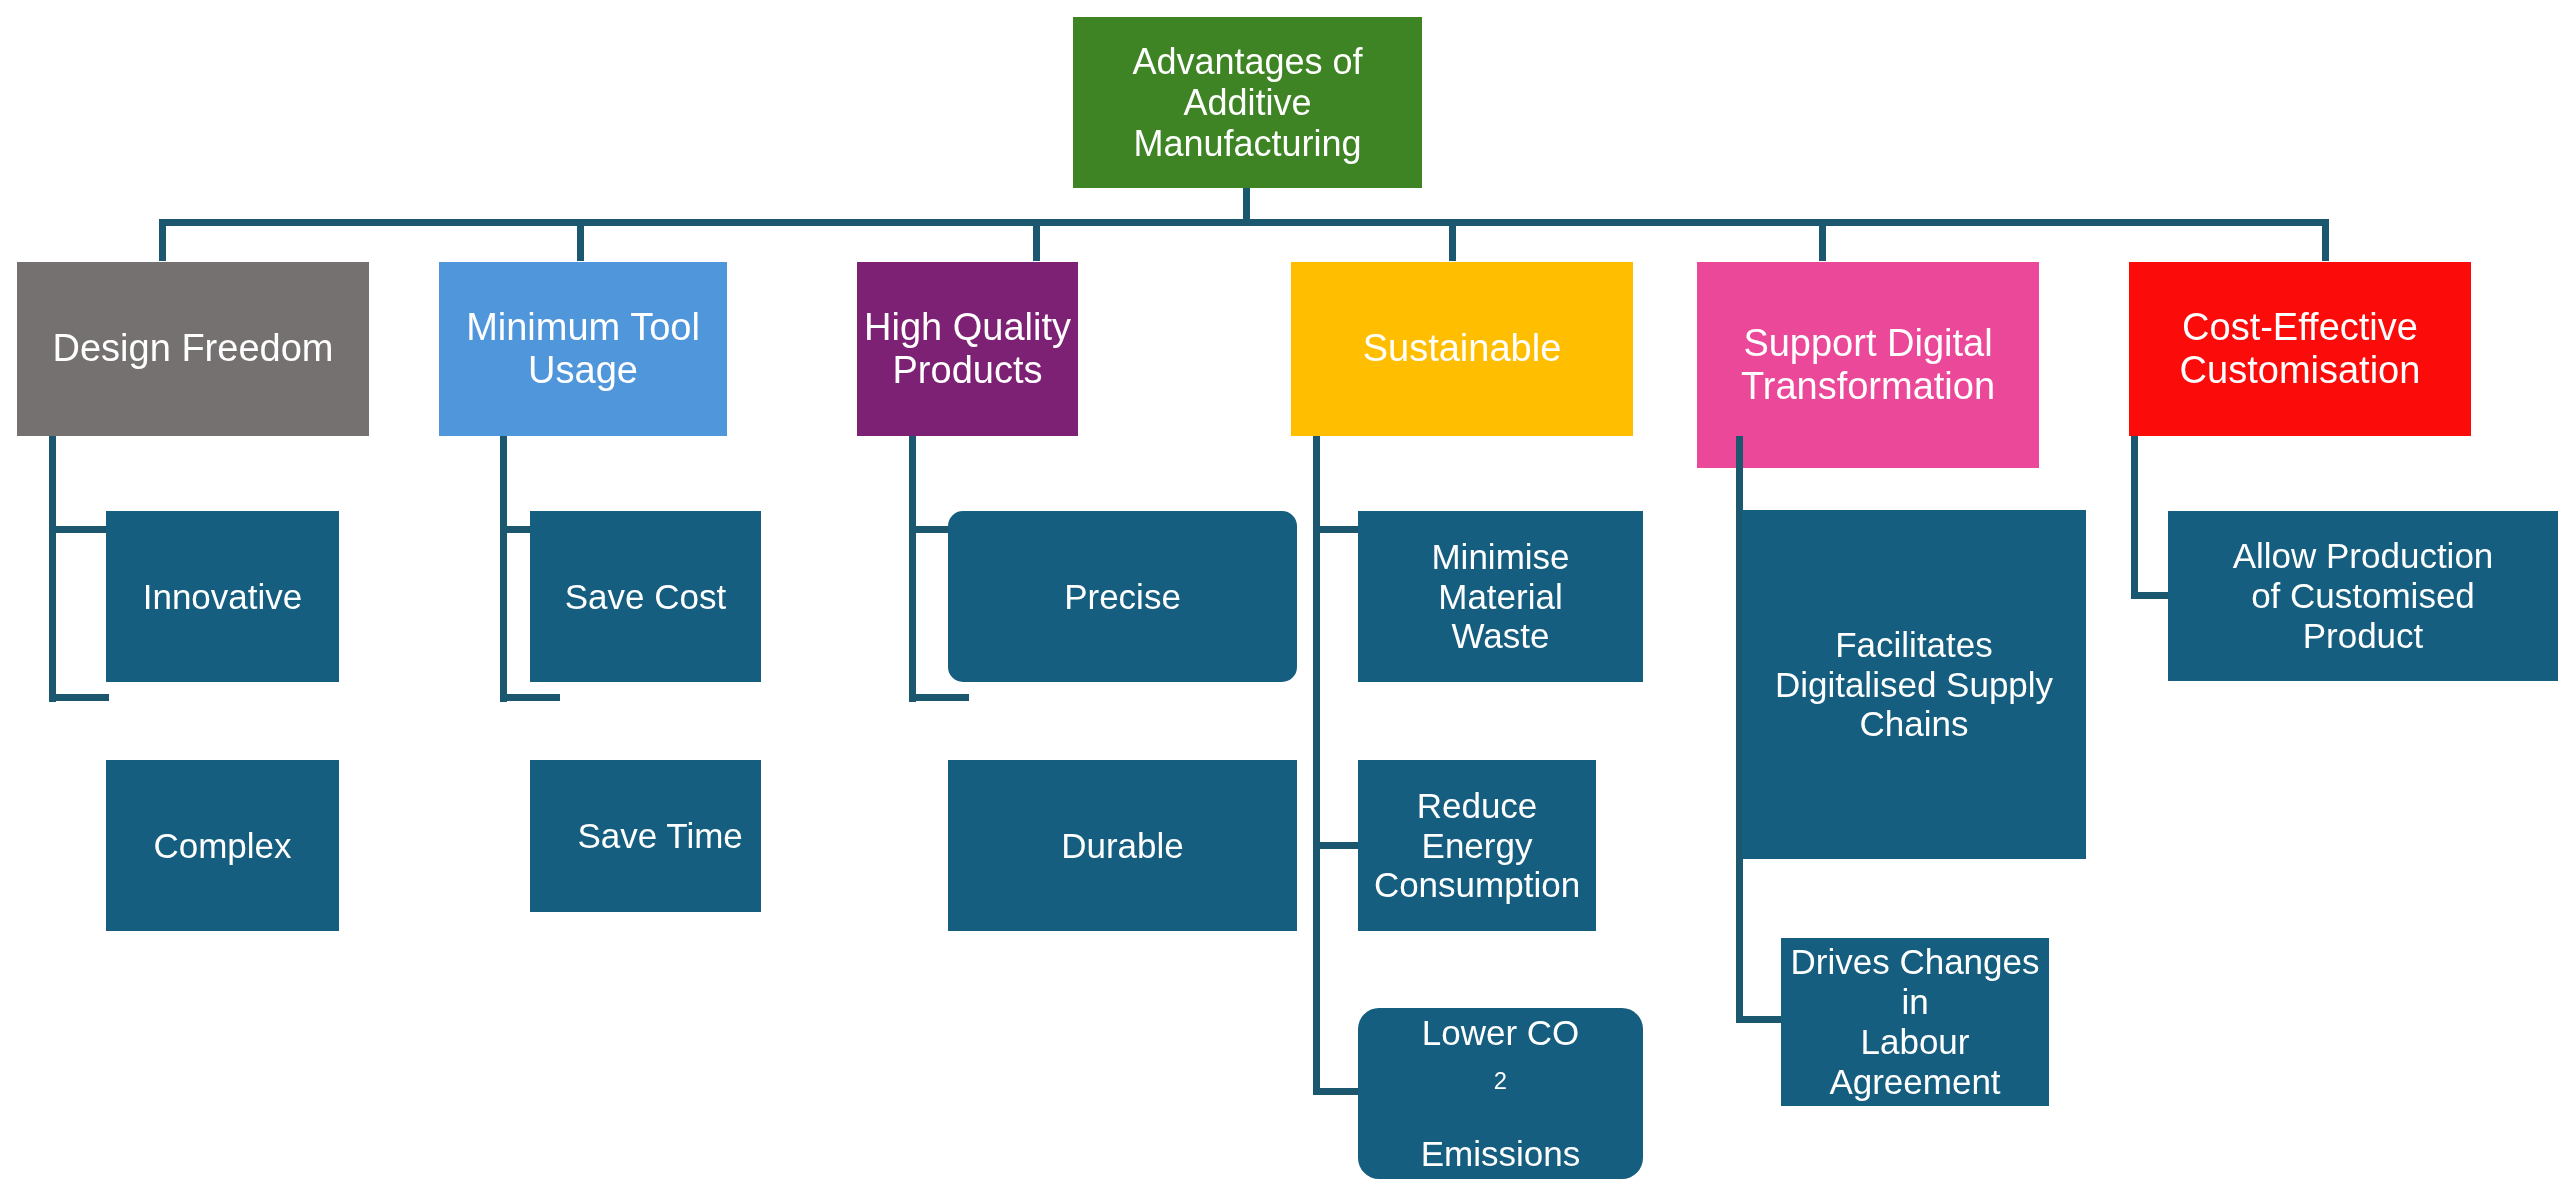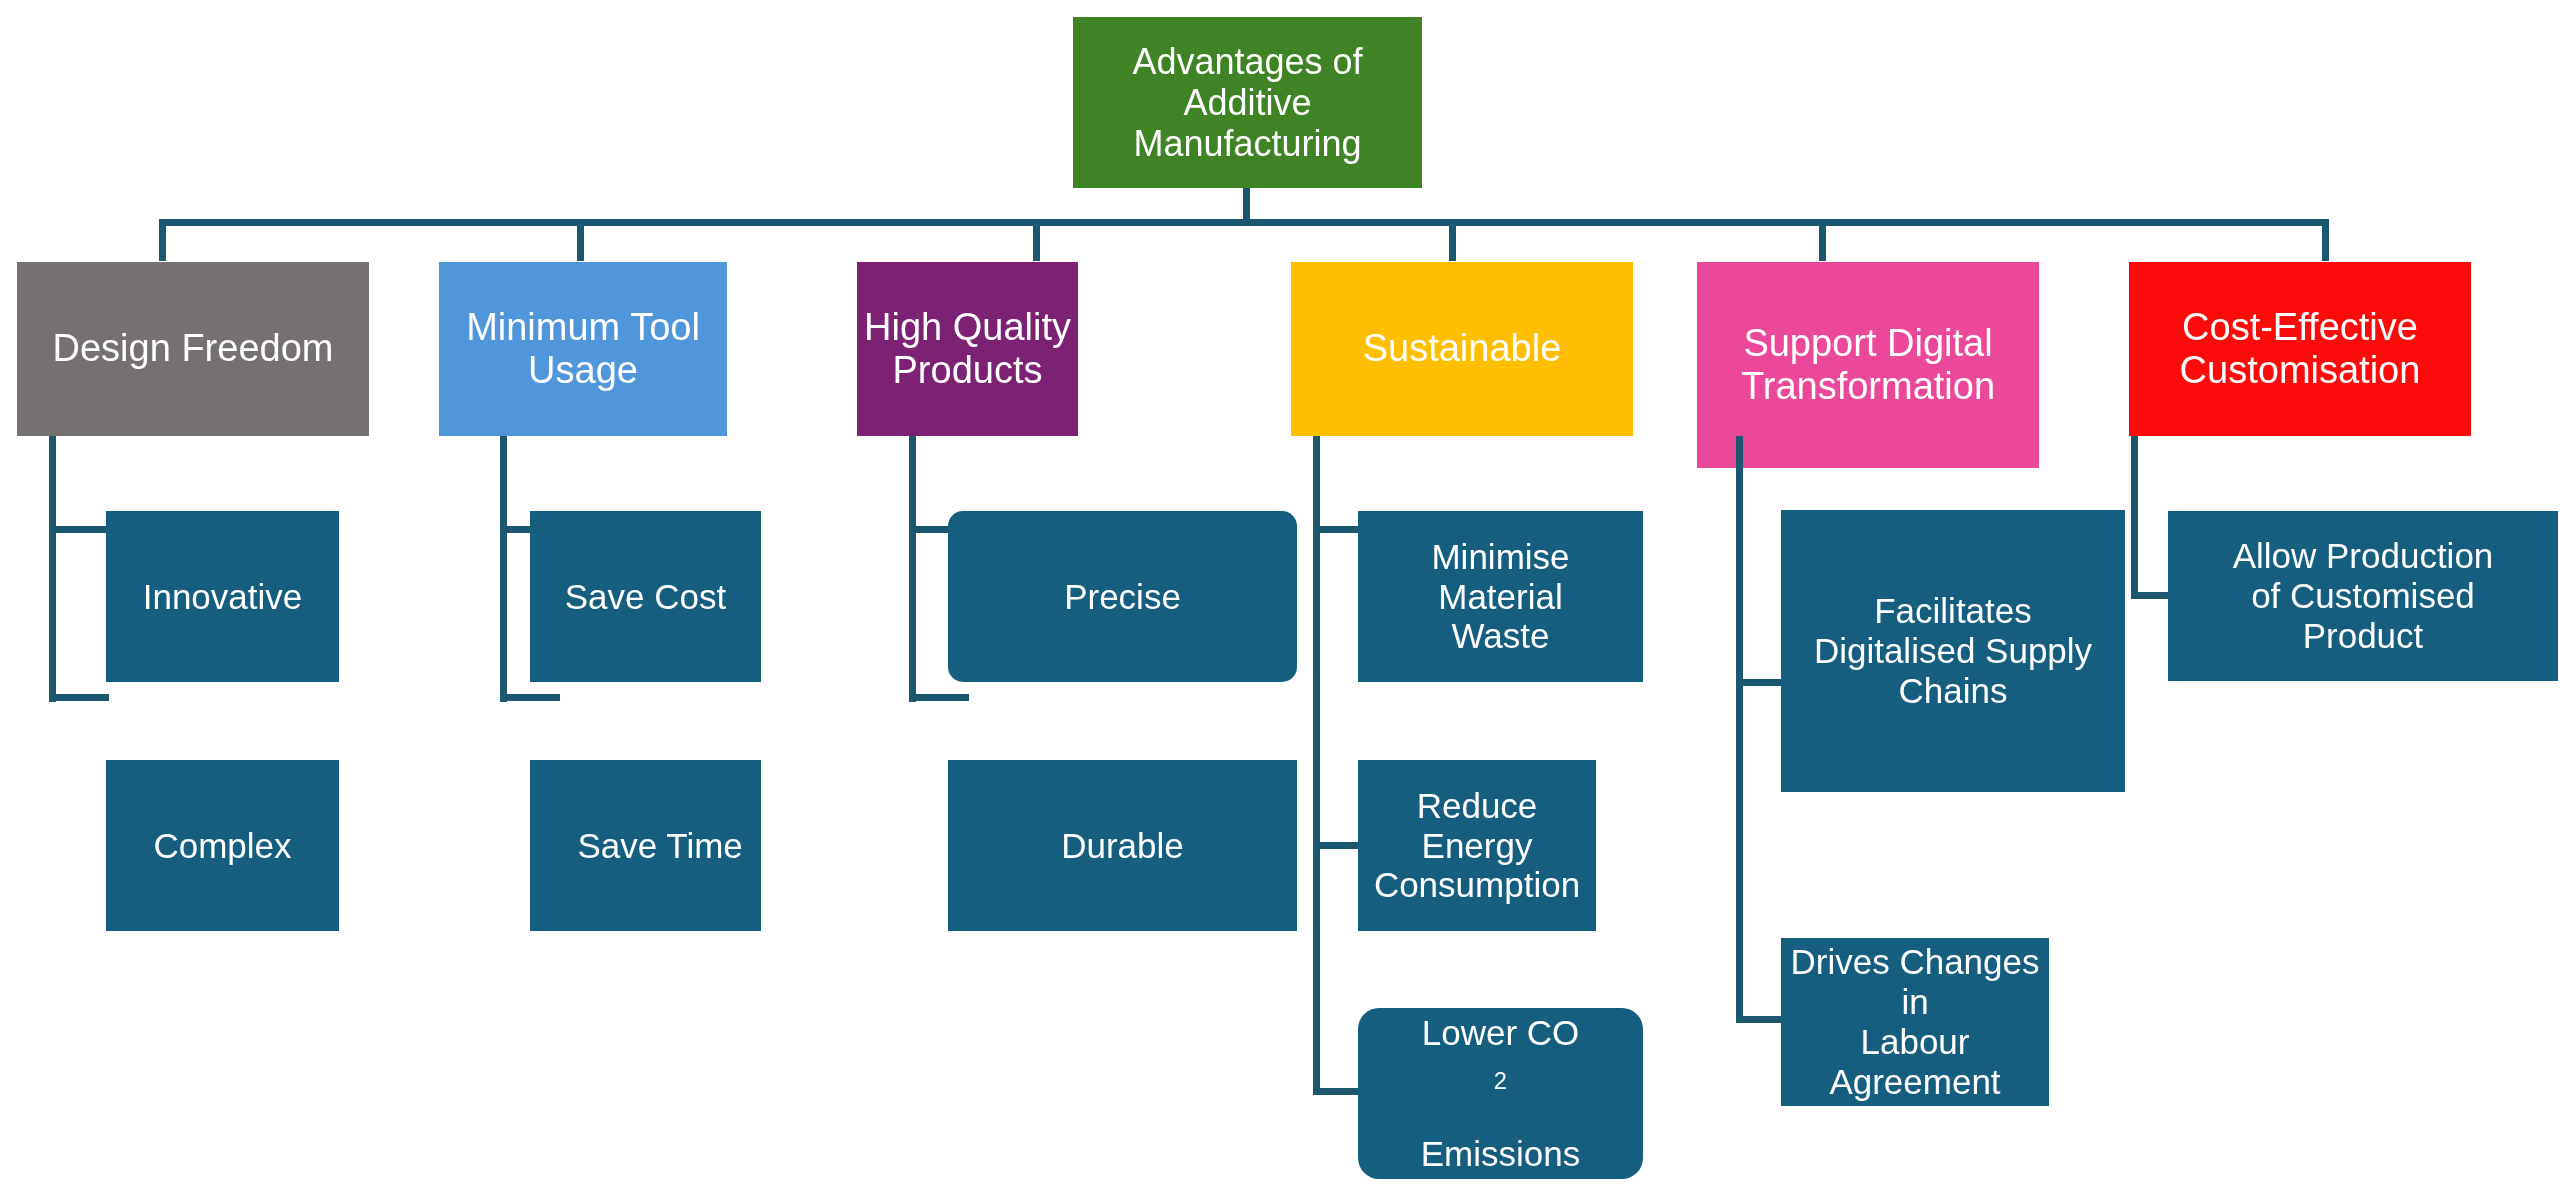--- a/index.html
+++ b/index.html
@@ -83,21 +83,21 @@
     <span>Complex</span>
   </div>
 
   <div class="conn v" style="left:500px;top:436px;height:266px;"></div>
   <div class="conn h" style="left:500px;top:526px;width:60px;"></div>
   <div class="conn h" style="left:500px;top:694px;width:60px;"></div>
 
   <div class="node leaf" style="left:530px;top:511px;width:231px;height:171px;">
     <span>Save Cost</span>
   </div>
-  <div class="node leaf" style="left:530px;top:760px;width:231px;height:171px;padding-left:36px;">
+  <div class="node leaf" style="left:530px;top:760px;width:231px;height:152px;padding-left:36px;">
     <span>Save Time</span>
   </div>
 
   <div class="conn v" style="left:909px;top:436px;height:266px;"></div>
   <div class="conn h" style="left:909px;top:526px;width:60px;"></div>
   <div class="conn h" style="left:909px;top:694px;width:60px;"></div>
 
   <div class="node leaf" style="left:948px;top:511px;width:349px;height:171px;border-radius:15px;">
     <span>Precise</span>
   </div>
@@ -120,21 +120,21 @@
   </div>
   <div class="node leaf" style="left:1358px;top:1008px;width:285px;height:171px;border-radius:21px;">
     <span><span>Lower CO</span><sub>2</sub><span>
 Emissions</span></span>
   </div>
 
   <div class="conn v" style="left:1736px;top:436px;height:587px;"></div>
   <div class="conn h" style="left:1736px;top:679px;width:54px;"></div>
   <div class="conn h" style="left:1736px;top:1016px;width:54px;"></div>
 
-  <div class="node leaf" style="left:1781px;top:510px;width:344px;height:282px;justify-content:center;">
+  <div class="node leaf" style="left:1742px;top:510px;width:344px;height:349px;justify-content:center;">
     <span>Facilitates
 Digitalised Supply
 Chains</span>
   </div>
   <div class="node leaf" style="left:1781px;top:938px;width:268px;height:168px;">
     <span>Drives Changes in
 Labour
 Agreement</span>
   </div>
 

